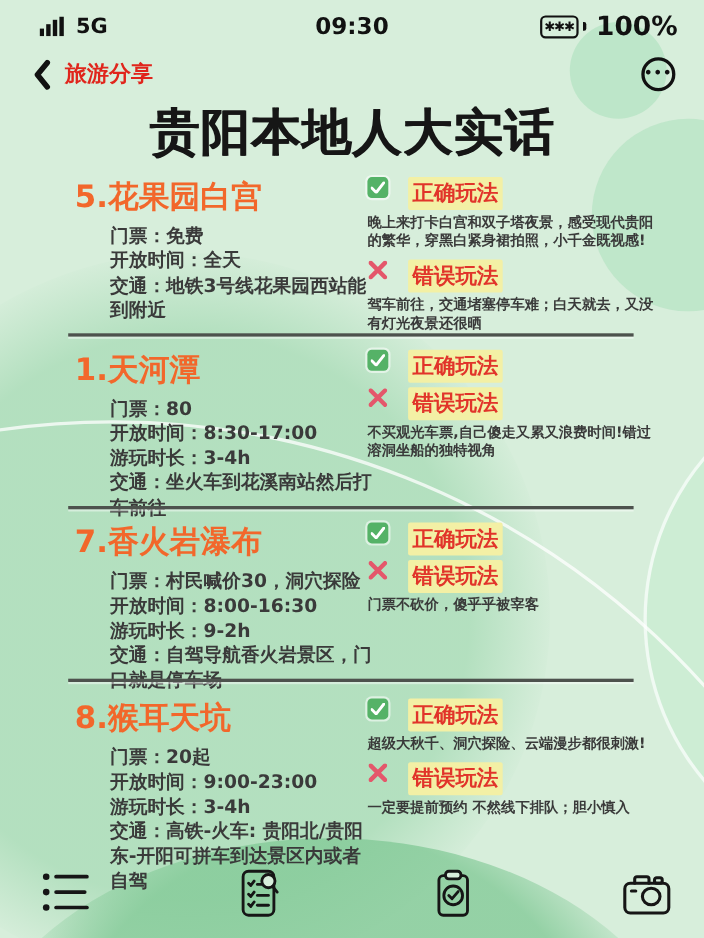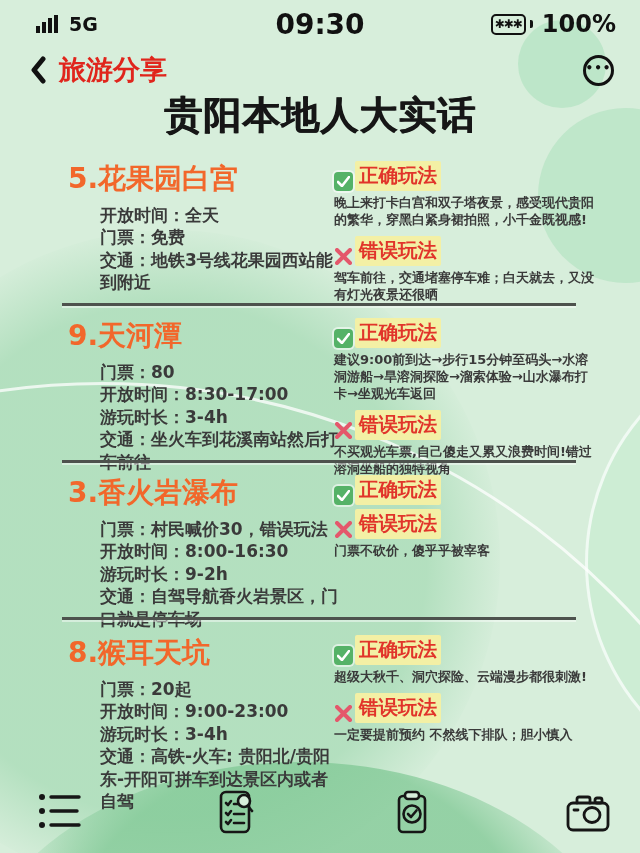--- a/index.html
+++ b/index.html
@@ -16,44 +16,44 @@
   .b4{left:538px;top:108px;width:175px;height:175px;background:rgba(168,224,186,.5);}
   .b5{left:585px;top:335px;width:450px;height:450px;border:3px solid rgba(255,255,255,.7);
       background:rgba(190,235,202,.4);}
   .b6{left:-620px;top:382px;width:1440px;height:1440px;border:3px solid rgba(255,255,255,.75);}
   .content{position:absolute;inset:0;z-index:1;}
   
   .status{position:absolute;top:8px;left:0;right:0;height:32px;
           display:flex;align-items:center;padding:0 24px 0 36px;font-weight:bold;}
   .sig{display:flex;align-items:center;gap:8px;}
   .net{font-size:19px;color:#111;}
-  .time{position:absolute;left:0;right:0;text-align:center;font-size:28px;color:#111;pointer-events:none;}
+  .time{position:absolute;left:0;right:0;text-align:center;font-size:21px;color:#111;pointer-events:none;}
   .batt-wrap{margin-left:auto;display:flex;align-items:center;gap:4px;}
   .batt{display:flex;align-items:center;justify-content:center;border:2.5px solid #111;
         border-radius:5px;height:17px;padding:0 2px;font-size:12px;letter-spacing:-1px;
         color:#111;font-weight:900;line-height:1;}
   .batt-nub{width:3px;height:8px;background:#111;border-radius:0 2px 2px 0;margin-right:5px;}
   .pct{font-size:24px;color:#111;}
   
   .hdr{position:absolute;top:52px;left:30px;right:26px;display:flex;align-items:center;}
-  .hdr-title{margin-left:12px;font-size:27px;font-weight:800;color:#e0251c;}
+  .hdr-title{margin-left:12px;font-size:20px;font-weight:800;color:#e0251c;}
   .more{margin-left:auto;width:31px;height:31px;border:3px solid #111;border-radius:50%;
         display:flex;align-items:center;justify-content:center;font-size:12px;font-weight:900;
         color:#111;letter-spacing:1px;box-sizing:border-box;padding-bottom:4px;}
   
-  .title{position:absolute;top:90px;left:0;right:0;text-align:center;font-size:38px;
+  .title{position:absolute;top:90px;left:0;right:0;text-align:center;font-size:45px;
          font-weight:900;color:#161616;letter-spacing:1px;text-shadow:1px 0 #161616;}
   
   .section{position:absolute;left:0;width:640px;}
   .s5{top:160px;} .s6{top:317px;} .s7{top:474px;} .s8{top:634px;}
   .col-l{position:absolute;left:64px;width:272px;}
   .col-r{position:absolute;left:334px;width:262px;}
   .poi{margin:0 0 6px 4px;font-size:28px;font-weight:800;color:#f2672b;}
   .info{margin-left:36px;width:242px;font-size:17px;font-weight:700;color:#3a3a3a;line-height:1.32;}
-  .lrow{display:flex;align-items:flex-end;gap:2px;margin:1px 0 4px;}
+  .lrow{display:flex;align-items:flex-start;gap:18px;margin:1px 0 4px;}
   .chk{width:19px;height:19px;border-radius:4px;background:#55b267;
        box-shadow:0 0 0 2px rgba(255,255,255,.55);display:flex;align-items:center;justify-content:center;flex:0 0 auto;}
   .crs{width:19px;height:19px;display:flex;align-items:center;justify-content:center;flex:0 0 auto;}
   .ltext{font-size:19.5px;font-weight:800;color:#e1342a;background:#f3f0a5;
          padding:1px 4px 2px;border-radius:2px;}
   .para{margin:0 0 7px;font-size:13px;font-weight:700;color:#3a3a3a;line-height:1.3;}
   .divider{position:absolute;left:62px;width:514px;height:3px;background:#4d524d;
            box-shadow:0 2px 0 rgba(255,255,255,.45);}
   .d1{top:303px;} .d2{top:460px;} .d3{top:617px;}
   
@@ -102,22 +102,22 @@
       <span class="hdr-title">旅游分享</span>
       <span class="more">•••</span>
     </div>
 
     <div class="title">贵阳本地人大实话</div>
 
     <div class="section s5">
       <div class="col-l">
         <div class="poi">5.花果园白宫</div>
         <div class="info">
+          <div>门票：免费</div>
           <div>开放时间：全天</div>
-          <div>门票：免费</div>
           <div>交通：地铁3号线花果园西站能到附近</div>
         </div>
       </div>
       <div class="col-r">
         <div class="lrow">
           <span class="chk">
             <svg width="13" height="11" viewBox="0 0 13 11">
                 <polyline points="1,6 5,10 12,1" fill="none" stroke="#fff" stroke-width="2.6" stroke-linecap="round" stroke-linejoin="round"></polyline>
               </svg>
           </span>
@@ -132,56 +132,55 @@
           </span>
           <span class="ltext">错误玩法</span>
         </div>
         <p class="para">驾车前往，交通堵塞停车难；白天就去，又没有灯光夜景还很晒</p>
       </div>
     </div>
     <div class="divider d1"></div>
 
     <div class="section s6">
       <div class="col-l">
-        <div class="poi">9.天河潭</div>
+        <div class="poi">1.天河潭</div>
         <div class="info">
           <div>门票：80</div>
           <div>开放时间：8:30-17:00</div>
           <div>游玩时长：3-4h</div>
           <div>交通：坐火车到花溪南站然后打车前往</div>
         </div>
       </div>
       <div class="col-r">
         <div class="lrow">
           <span class="chk">
             <svg width="13" height="11" viewBox="0 0 13 11">
                 <polyline points="1,6 5,10 12,1" fill="none" stroke="#fff" stroke-width="2.6" stroke-linecap="round" stroke-linejoin="round"></polyline>
               </svg>
           </span>
           <span class="ltext">正确玩法</span>
         </div>
-        <p class="para">建议9:00前到达→步行15分钟至码头→水溶洞游船→旱溶洞探险→溜索体验→山水瀑布打卡→坐观光车返回</p>
         <div class="lrow">
           <span class="crs">
             <svg width="17" height="17" viewBox="0 0 17 17">
                 <path d="M2,2 L15,15 M15,2 L2,15" stroke="#e4576b" stroke-width="4" stroke-linecap="round"></path>
               </svg>
           </span>
           <span class="ltext">错误玩法</span>
         </div>
         <p class="para">不买观光车票,自己傻走又累又浪费时间!错过溶洞坐船的独特视角</p>
       </div>
     </div>
     <div class="divider d2"></div>
 
     <div class="section s7">
       <div class="col-l">
-        <div class="poi">3.香火岩瀑布</div>
-        <div class="info">
-          <div>门票：村民喊价30，错误玩法</div>
+        <div class="poi">7.香火岩瀑布</div>
+        <div class="info">
+          <div>门票：村民喊价30，洞穴探险</div>
           <div>开放时间：8:00-16:30</div>
           <div>游玩时长：9-2h</div>
           <div>交通：自驾导航香火岩景区，门口就是停车场</div>
         </div>
       </div>
       <div class="col-r">
         <div class="lrow">
           <span class="chk">
             <svg width="13" height="11" viewBox="0 0 13 11">
                 <polyline points="1,6 5,10 12,1" fill="none" stroke="#fff" stroke-width="2.6" stroke-linecap="round" stroke-linejoin="round"></polyline>

